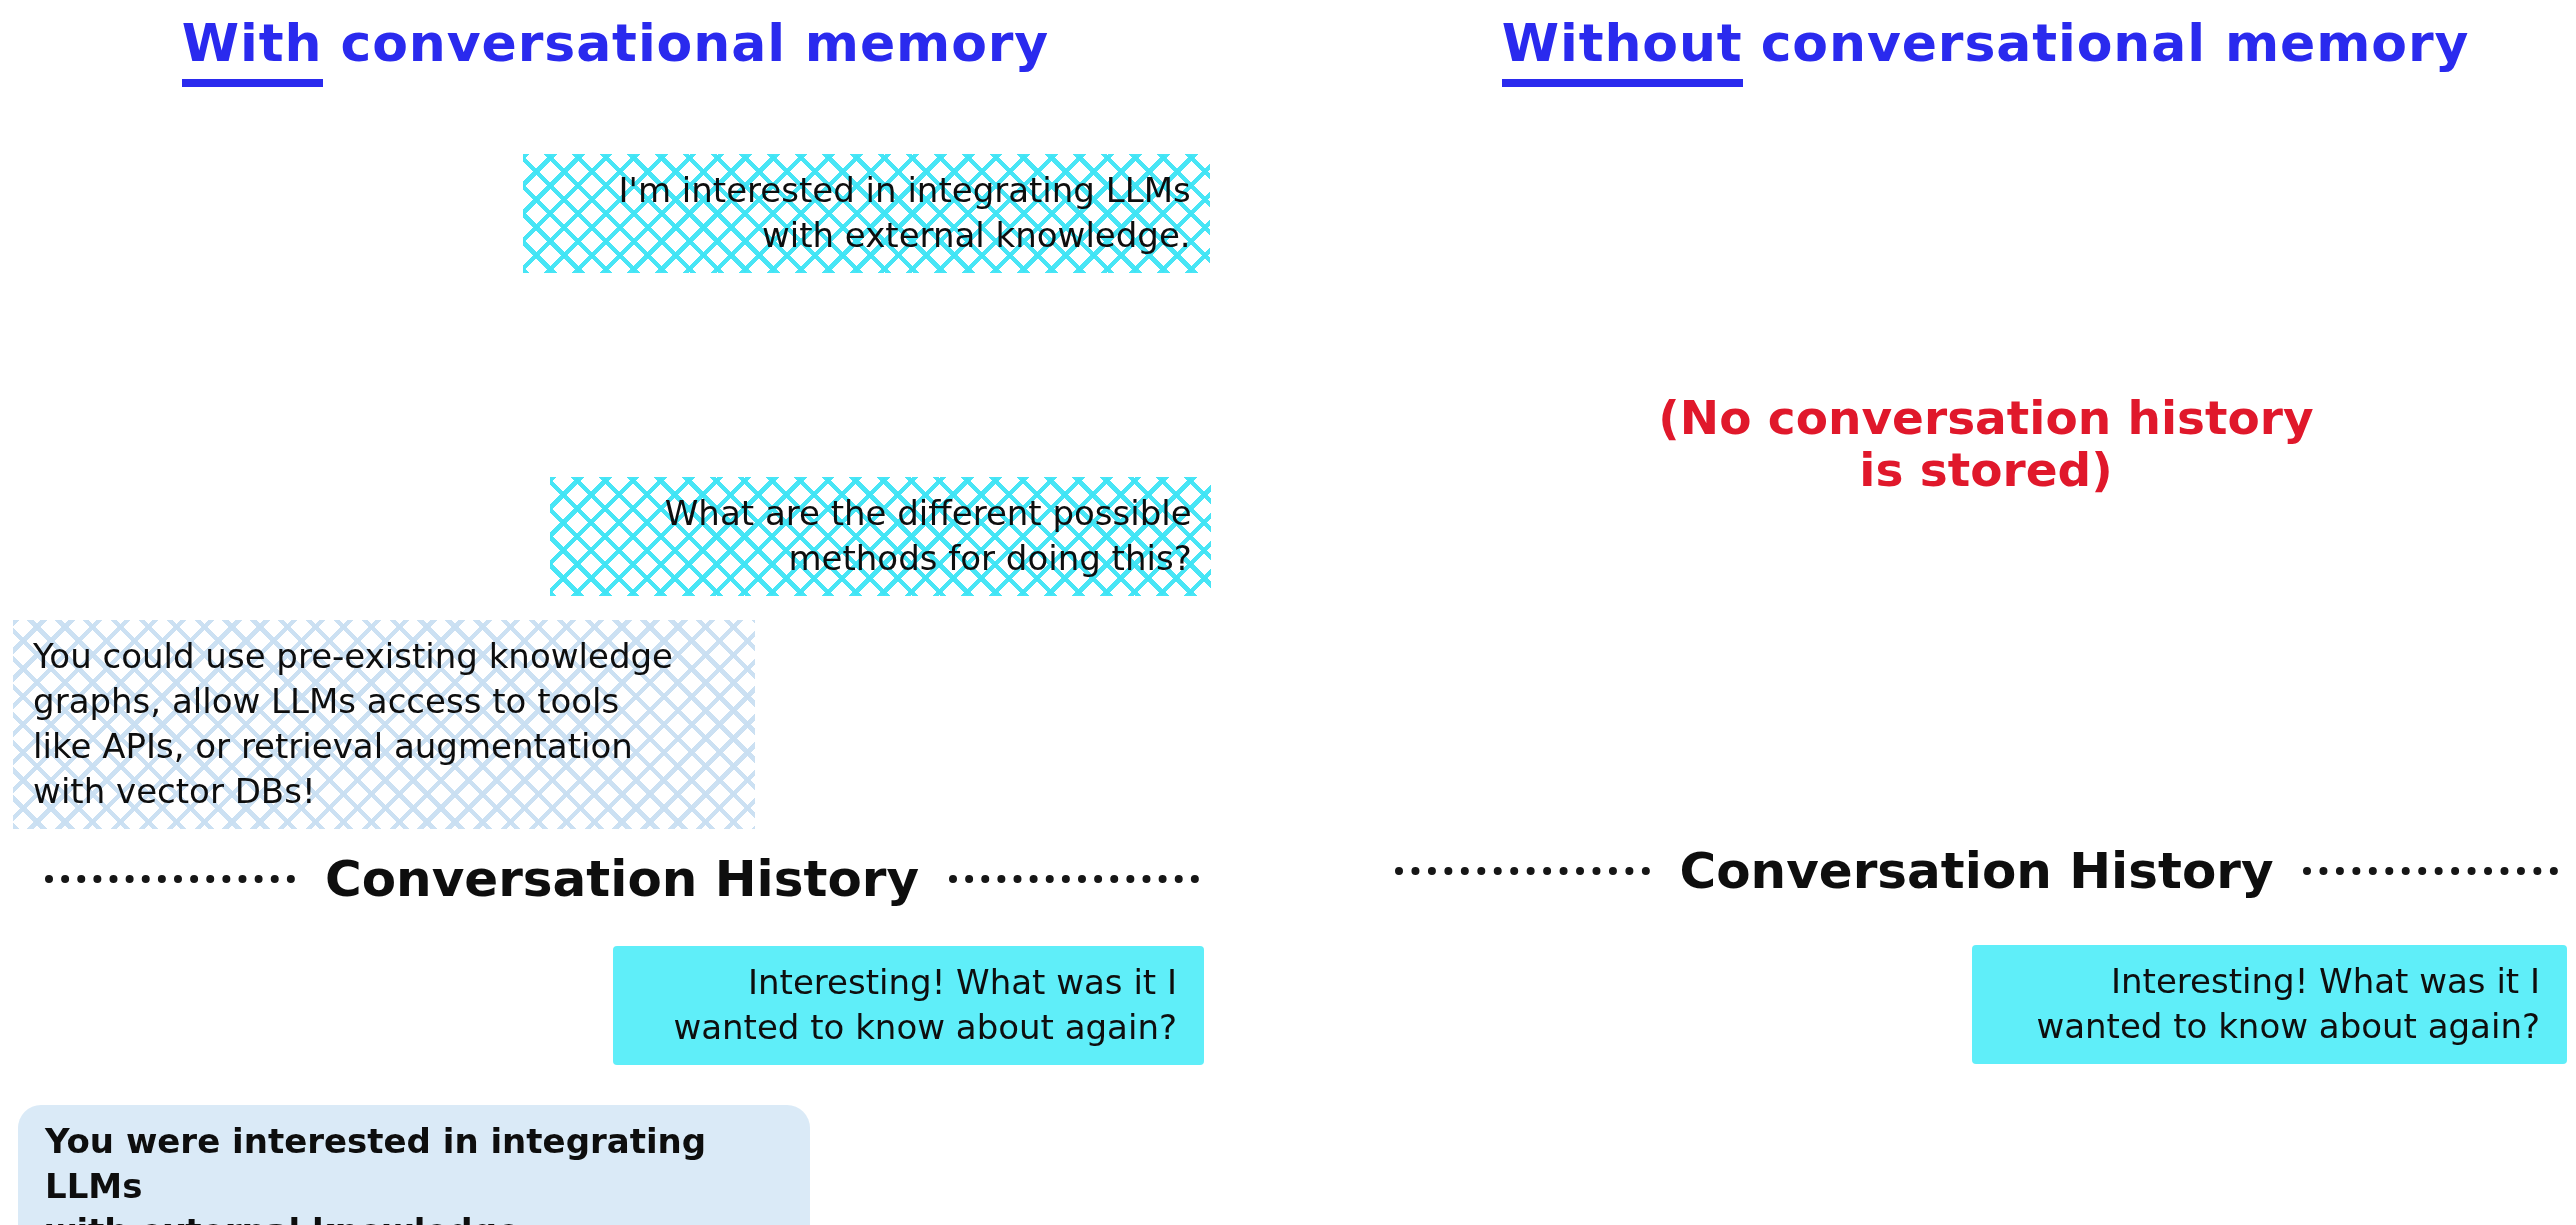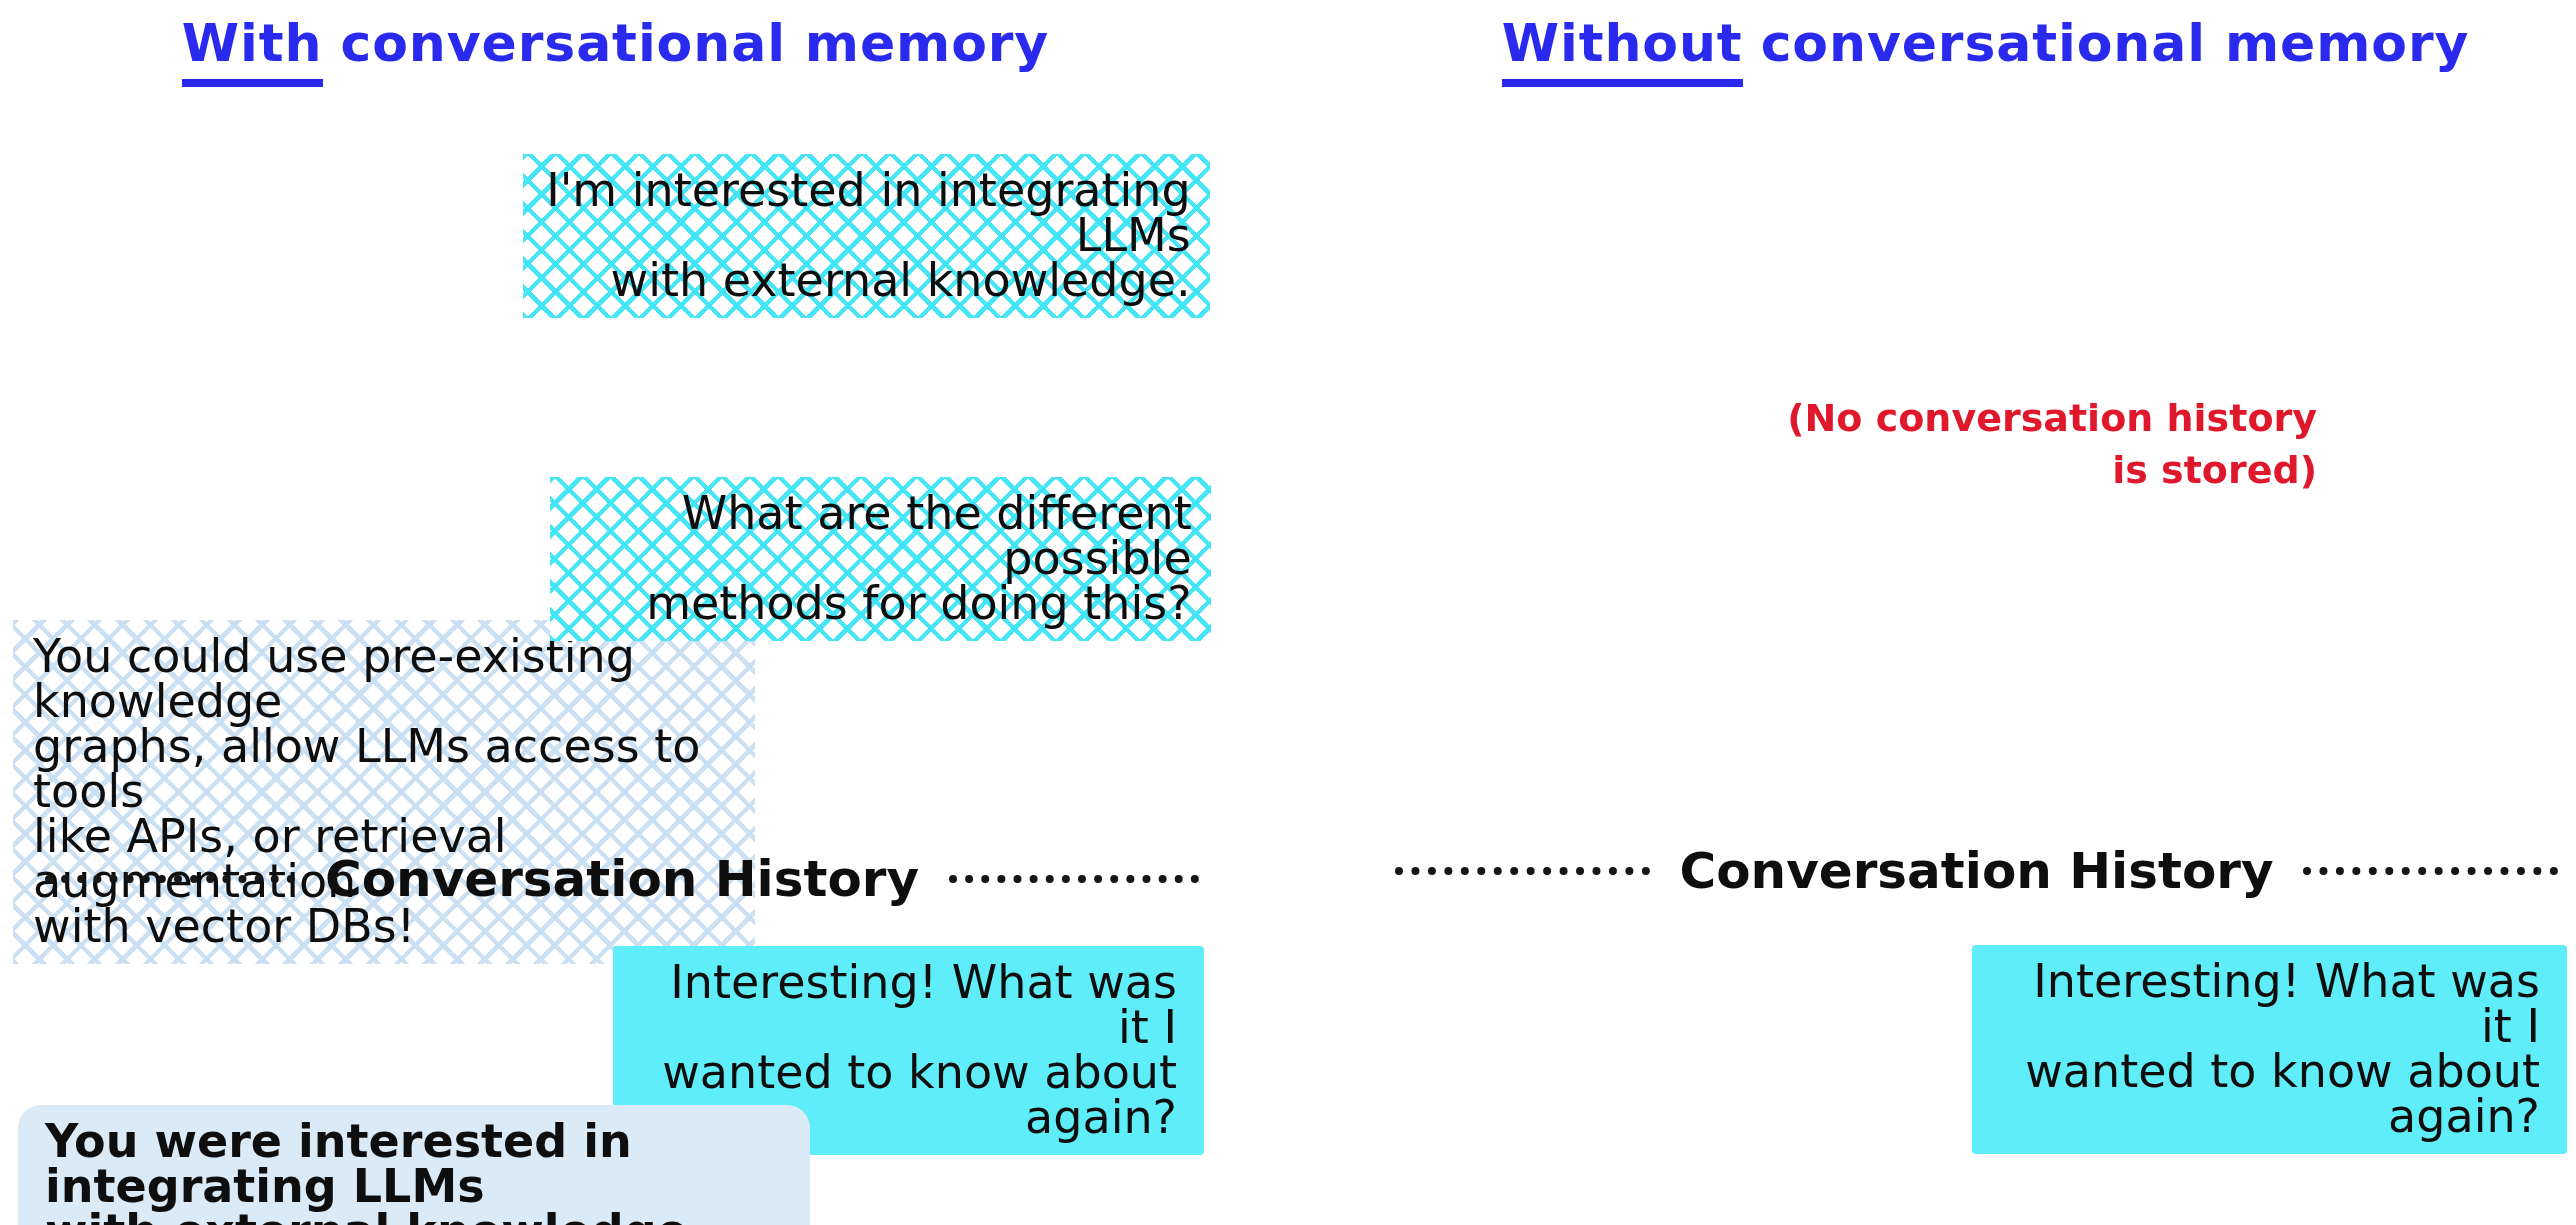--- a/index.html
+++ b/index.html
@@ -9,21 +9,21 @@
   }
   .col-title{
     position:absolute;top:12.5px;text-align:center;
     font-size:52px;font-weight:bold;color:#2a2aee;letter-spacing:0.9px;
     white-space:nowrap;
   }
   .col-title .uword{border-bottom:8px solid #2a2aee;padding-bottom:6.3px;display:inline-block;}
   .col-title .rest{margin-left:18px;}
   .bubble{
     position:absolute;display:flex;align-items:center;
-    font-size:46px;line-height:45px;white-space:pre-line;
+    font-size:34px;line-height:45px;white-space:pre-line;
   }
   .bubble.user{justify-content:flex-end;text-align:right;}
   .bubble.assistant{justify-content:flex-start;text-align:left;}
   .hatch-cyan{
     background-color:#ffffff;
     background-image:
       repeating-linear-gradient(45deg, rgba(62,228,245,0.95) 0 4.5px, transparent 4.5px 19.7px),
       repeating-linear-gradient(135deg, rgba(62,228,245,0.95) 0 4.5px, transparent 4.5px 19.7px);
     padding:14.3px 19.7px;
   }
@@ -37,22 +37,22 @@
   .solid-cyan{background:#5feef9;border-radius:4px;padding:14.3px 27px;}
   .solid-blue{background:#daeaf7;border-radius:23px;padding:14.3px 27px;}
   .divider{
     position:absolute;display:flex;align-items:center;height:54px;
   }
   .divider .dots{flex:1;border-top:8px dotted #161616;height:0;}
   .divider .divider-label{
     margin:0 30px;font-size:50px;font-weight:bold;color:#0e0e0e;white-space:nowrap;
   }
   .note{
-    position:absolute;text-align:right;color:#e0182b;
-    font-size:38px;line-height:52px;font-weight:bold;white-space:pre-line;
+    position:absolute;text-align:center;color:#e0182b;
+    font-size:47px;line-height:52px;font-weight:bold;white-space:pre-line;
   }
 </style>
 </head>
 <body>
 
 <div class="canvas">
 
   <div class="col-title" style="left:0;width:1231px;">
     <span class="uword">With</span><span class="rest">conversational memory</span>
   </div>

